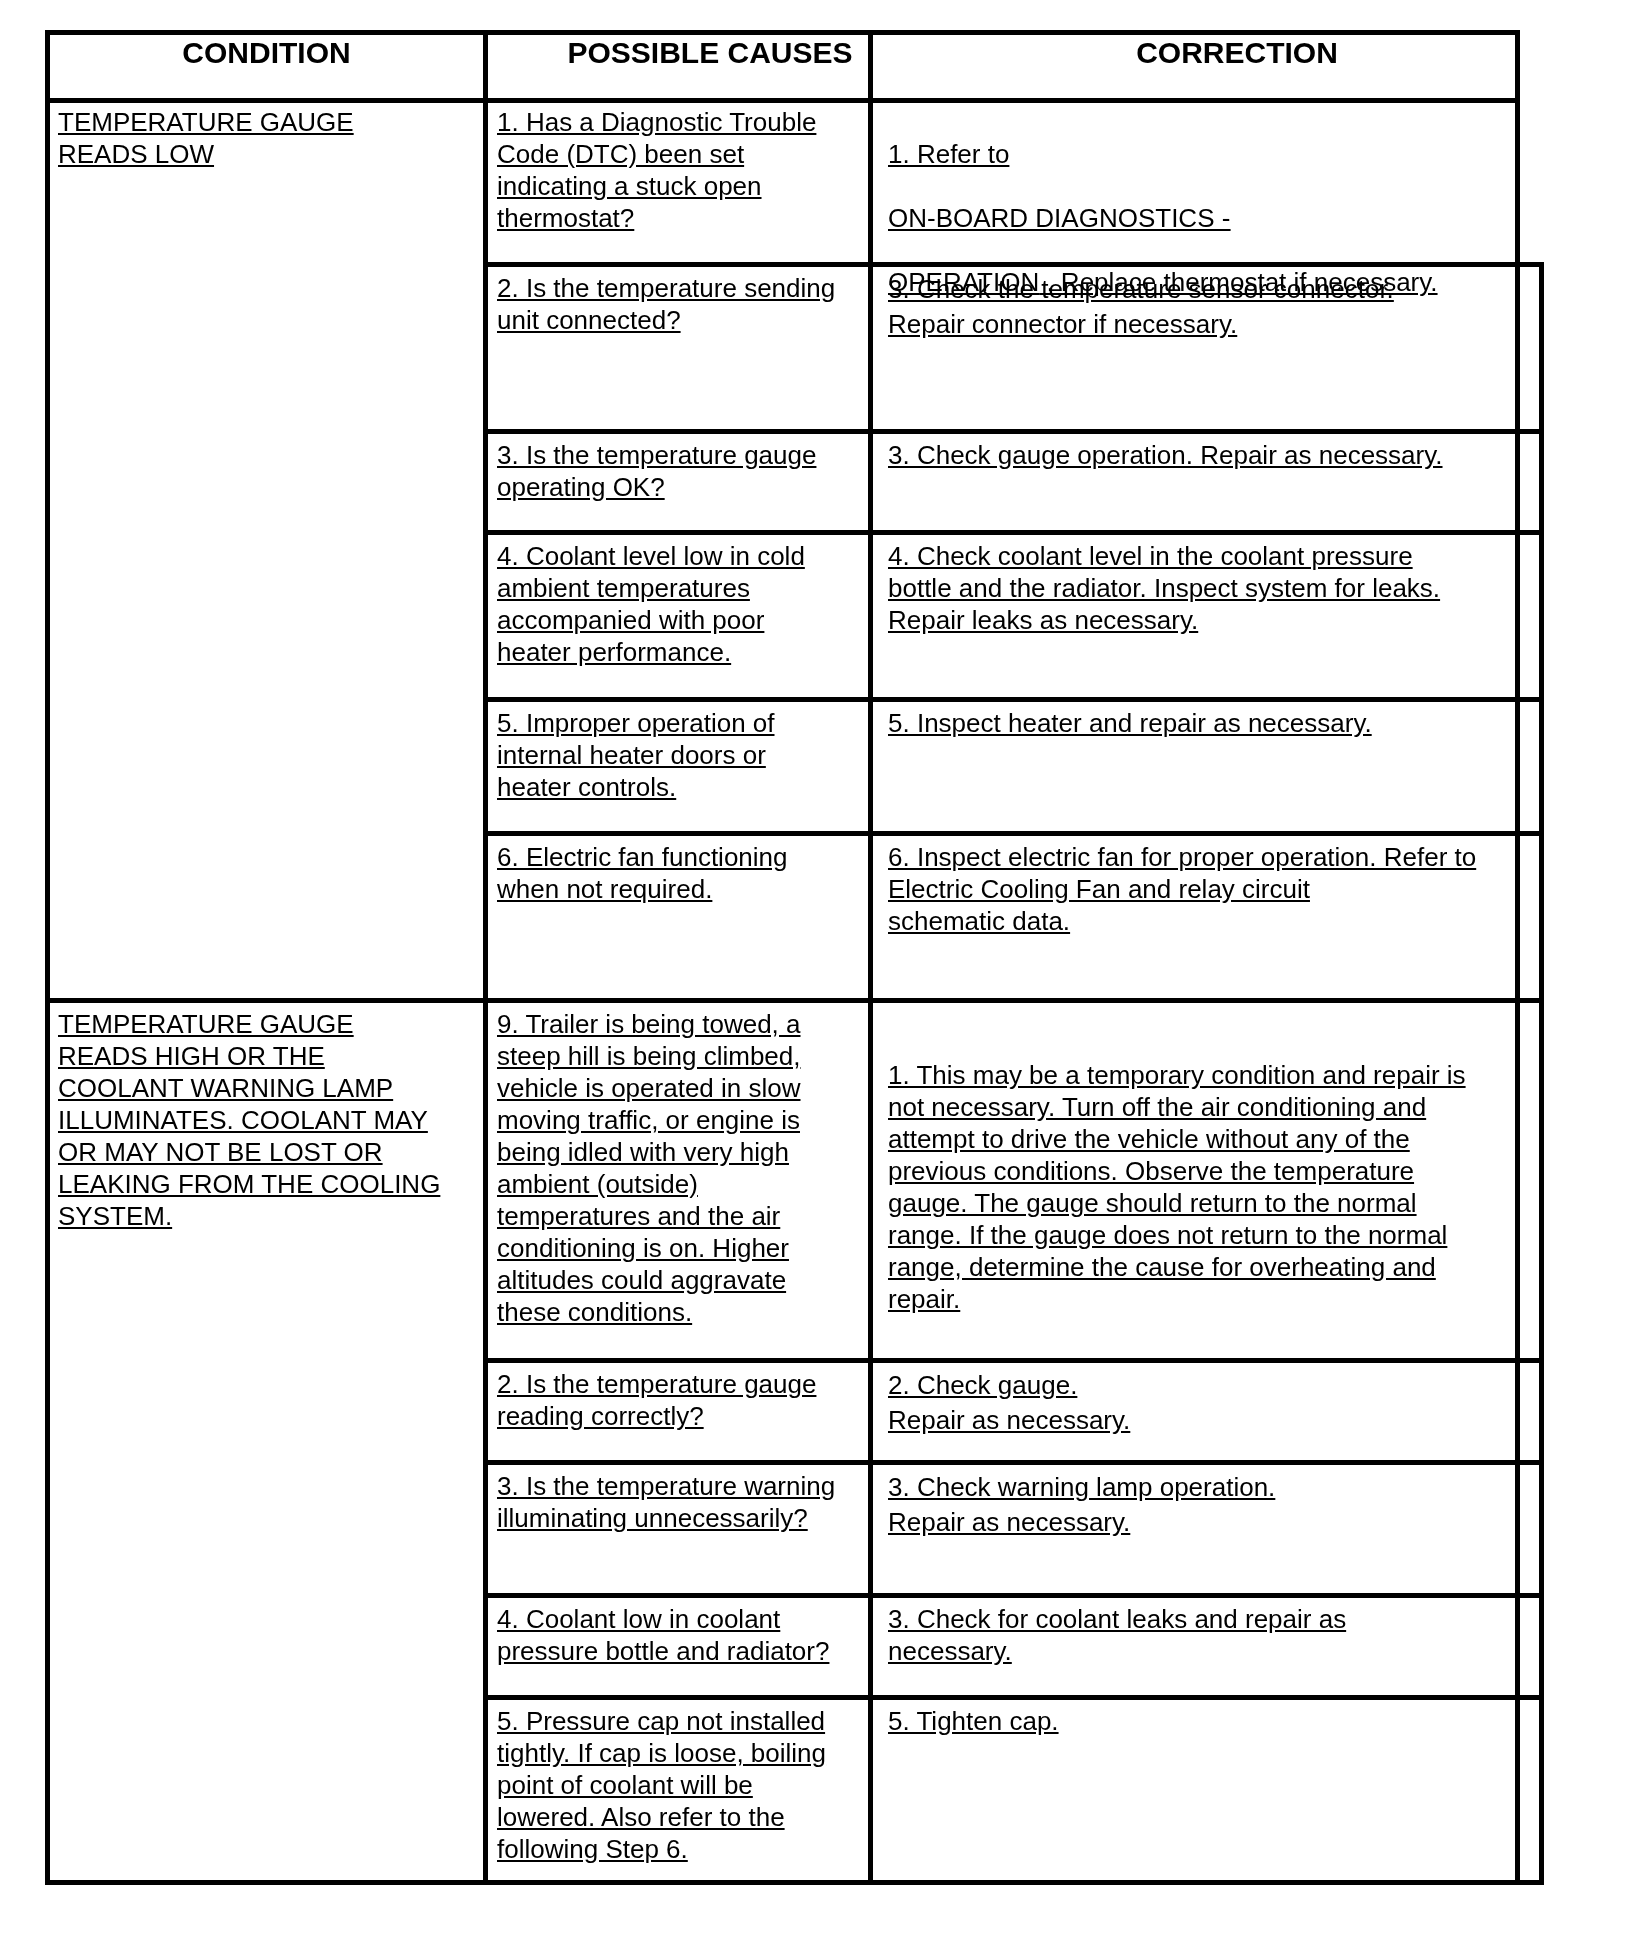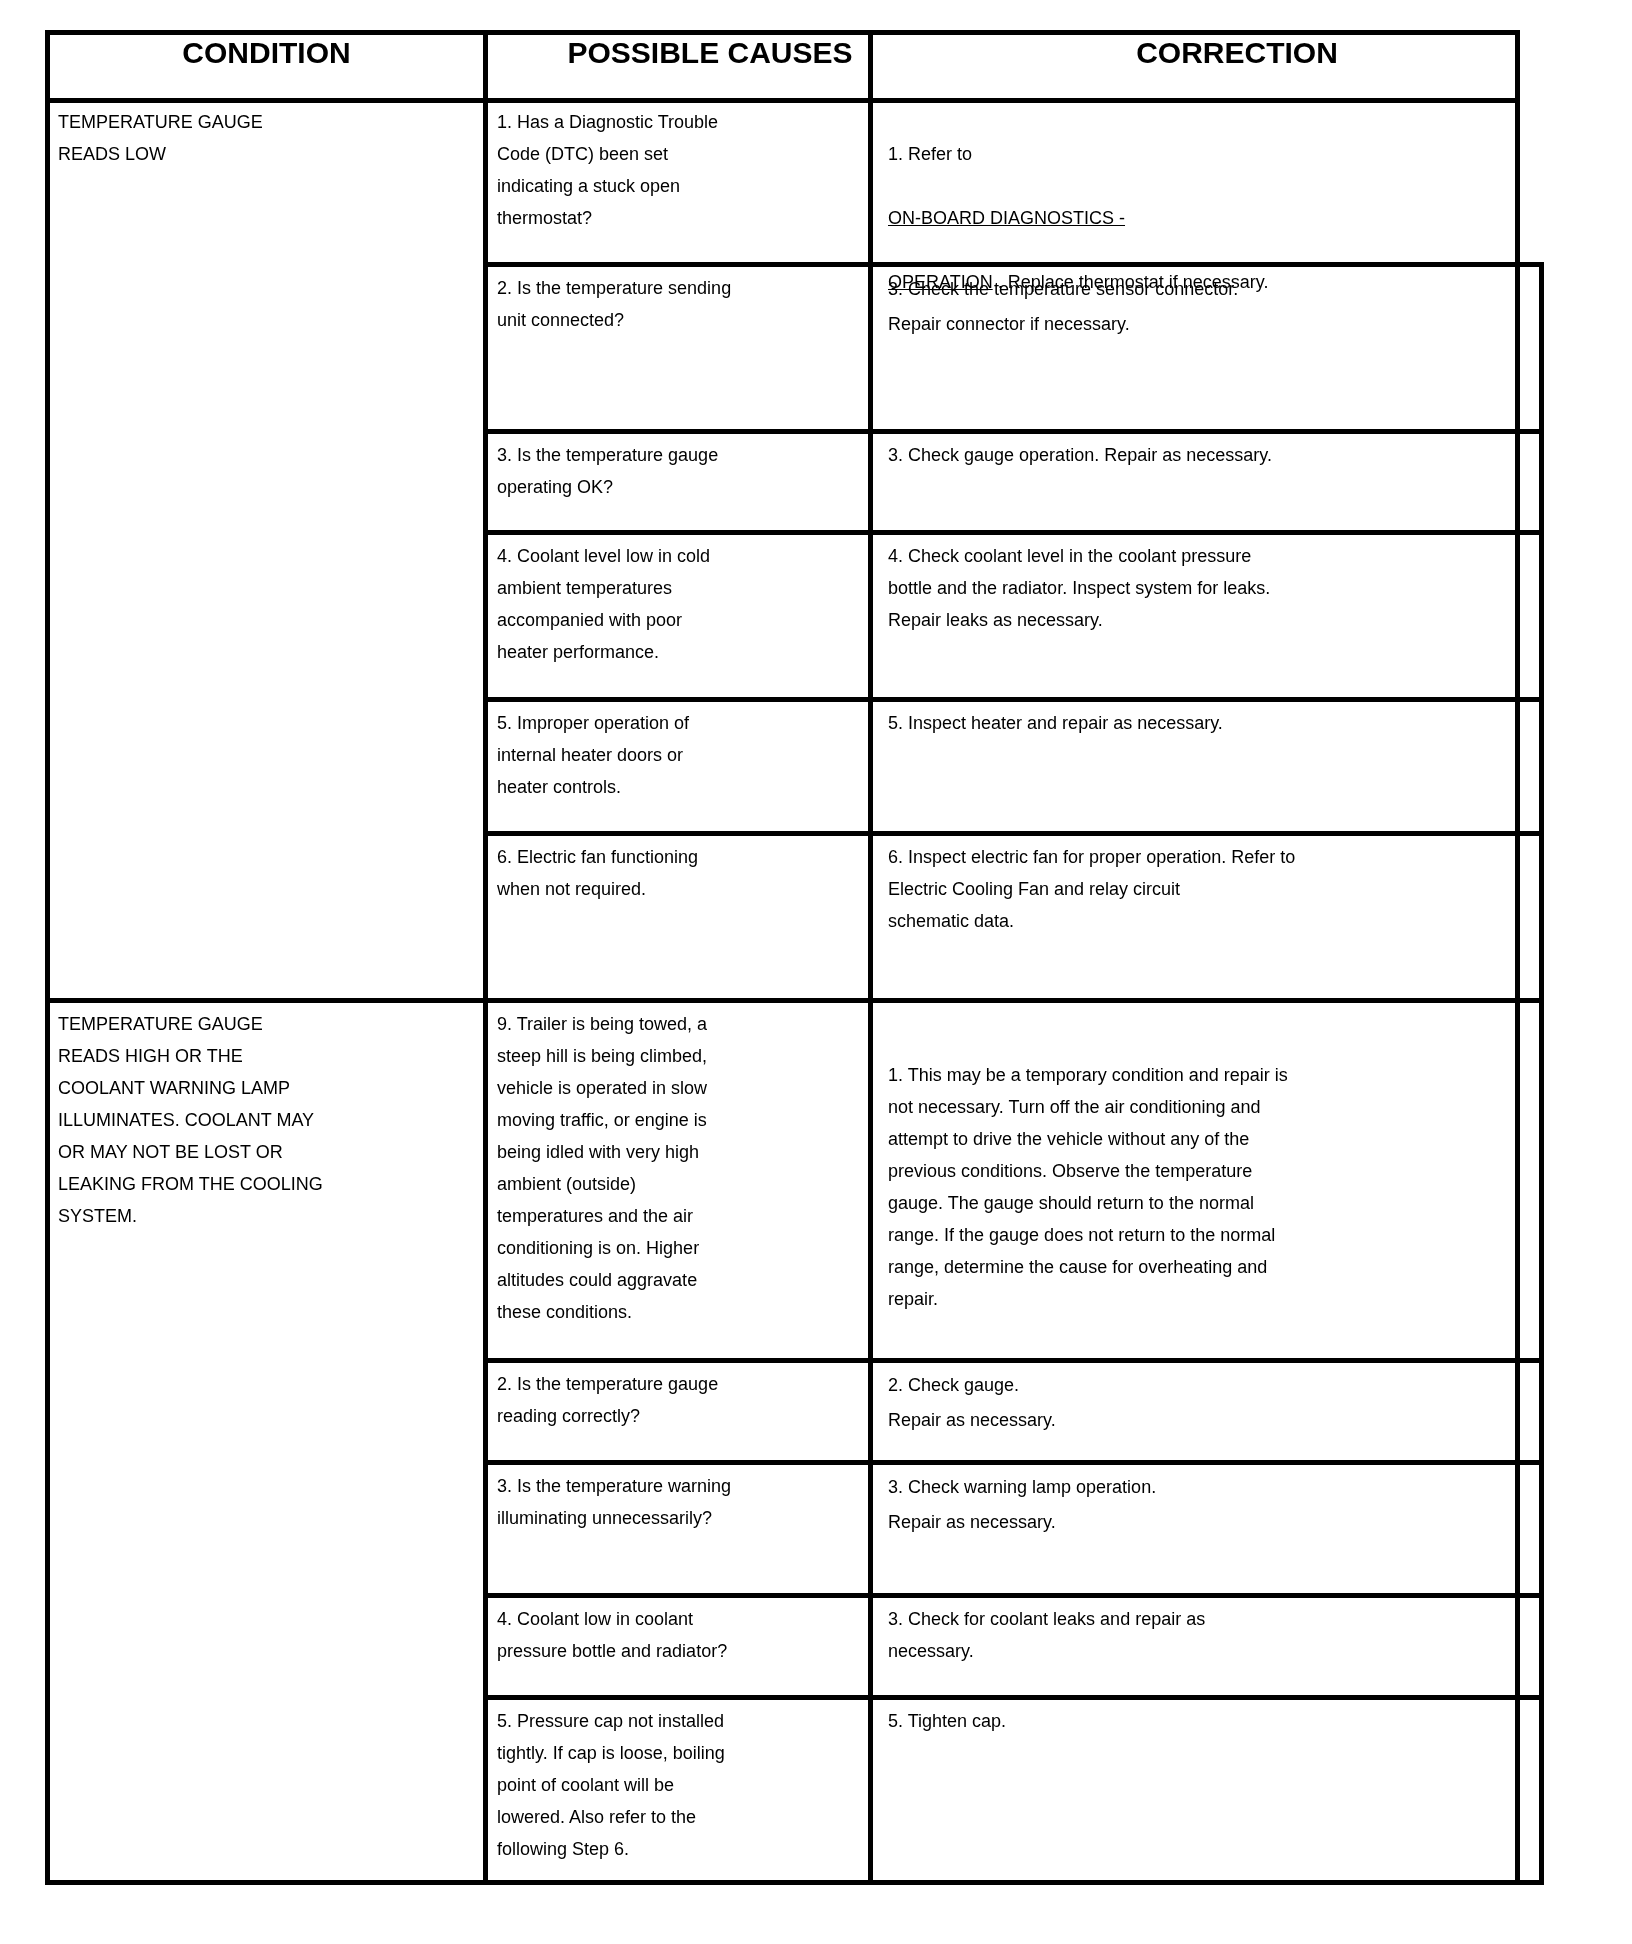--- a/index.html
+++ b/index.html
@@ -4,21 +4,21 @@
 <style>
   html, body { margin:0; padding:0; background:#ffffff; }
   body { width:1632px; height:1944px; position:relative; overflow:hidden;
          font-family:"Liberation Sans", sans-serif; color:#000; }
   .tbl { position:absolute; left:45px; top:30px; width:1475px; height:1855px;
          border:5px solid #000; box-sizing:border-box; }
   .outer-line { position:absolute; left:1539px; top:262px; width:5px; height:1623px; background:#000; }
   .outer-top { position:absolute; left:1518px; top:262px; width:26px; height:4px; background:#000; }
   .hline { position:absolute; height:5px; background:#000; }
   .vline { position:absolute; width:5px; background:#000; }
-  .cell { position:absolute; font-size:18px; line-height:32px; white-space:pre-line; }
+  .cell { position:absolute; font-size:26px; line-height:32px; white-space:pre-line;text-decoration:underline; }
   .hdr { position:absolute; font-size:30px; font-weight:bold; text-align:center; top:36px; }
   .u { text-decoration:underline; }
 </style>
 </head>
 <body>
 
 <div class="tbl"></div>
 <div class="outer-top"></div>
 <div class="outer-line"></div>
 

